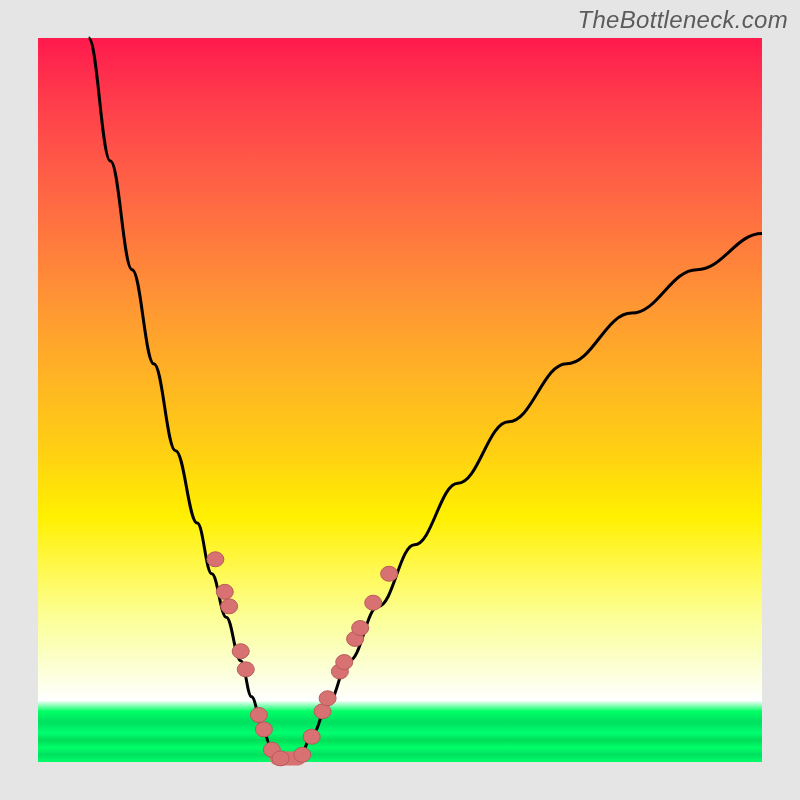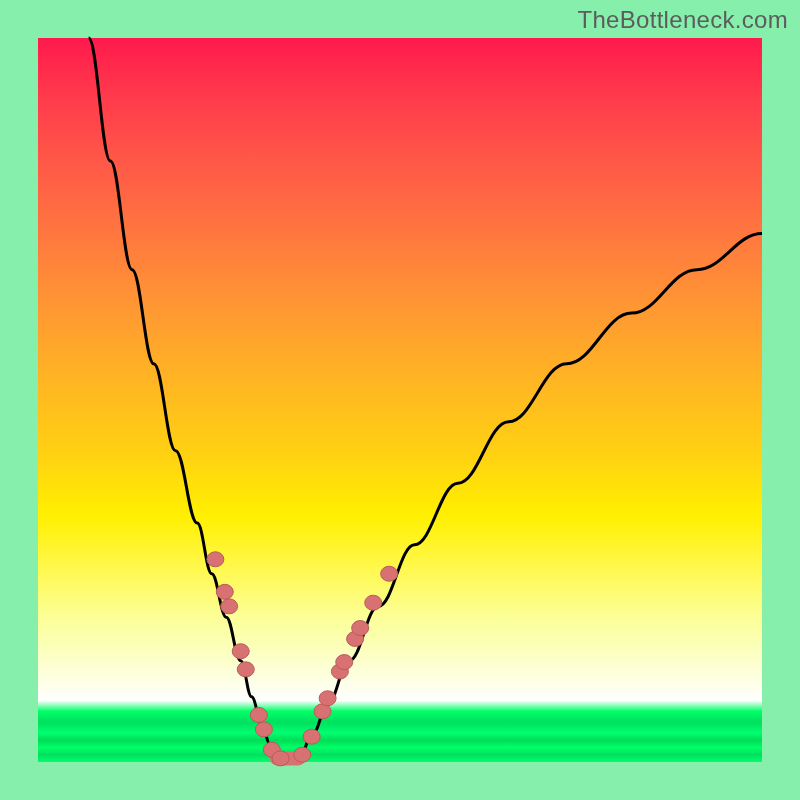--- a/index.html
+++ b/index.html
@@ -8,21 +8,22 @@
     width: 800px;
     height: 800px;
     background: #000;
     overflow: hidden;
     font-family: Arial, Helvetica, sans-serif;
   }
   .outer {
     position: relative;
     width: 800px;
     height: 800px;
-    background: #86efac;
+    background: #e5e5e5;
+    font-style: italic;
   }
   .plot {
     position: absolute;
     left: 38px;
     top: 38px;
     width: 724px;
     height: 724px;
     background: linear-gradient(to bottom,
       #ff1a4d 0%,
       #ff3a4c 8%,

